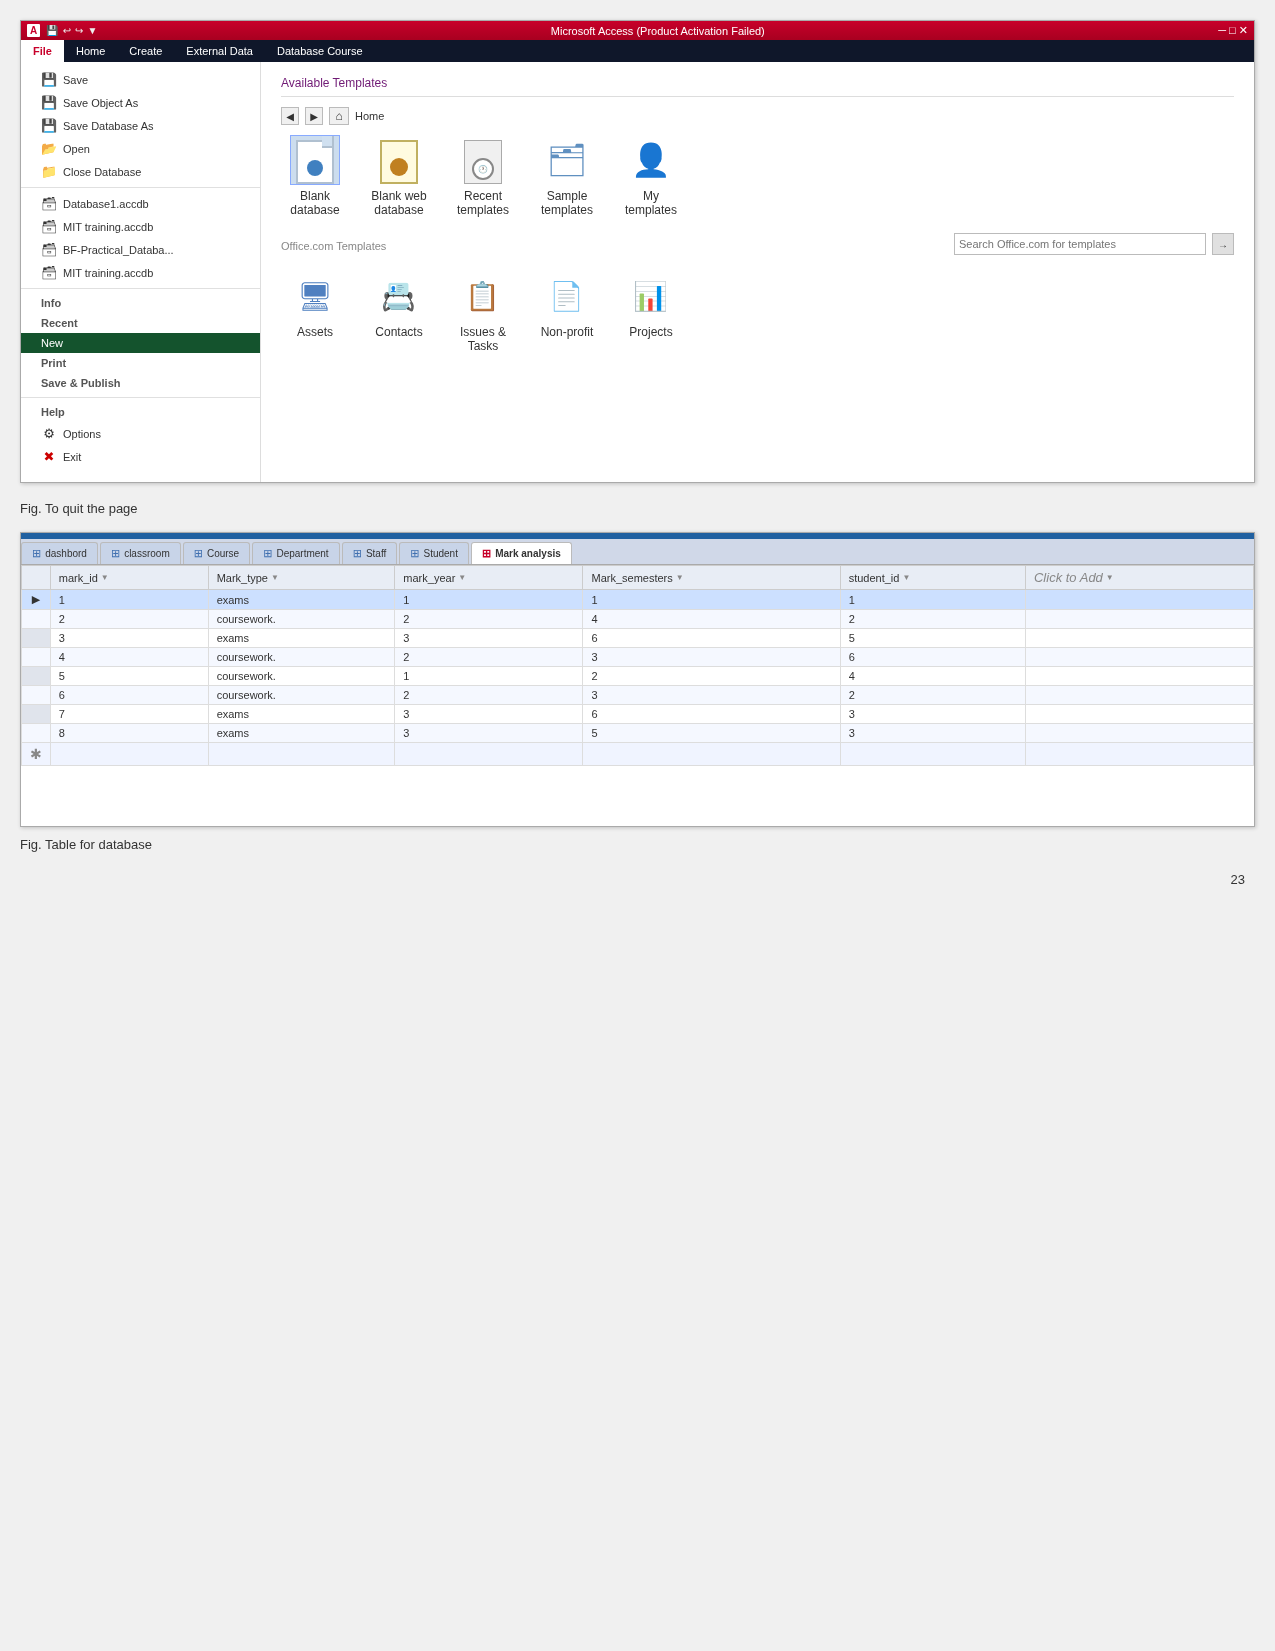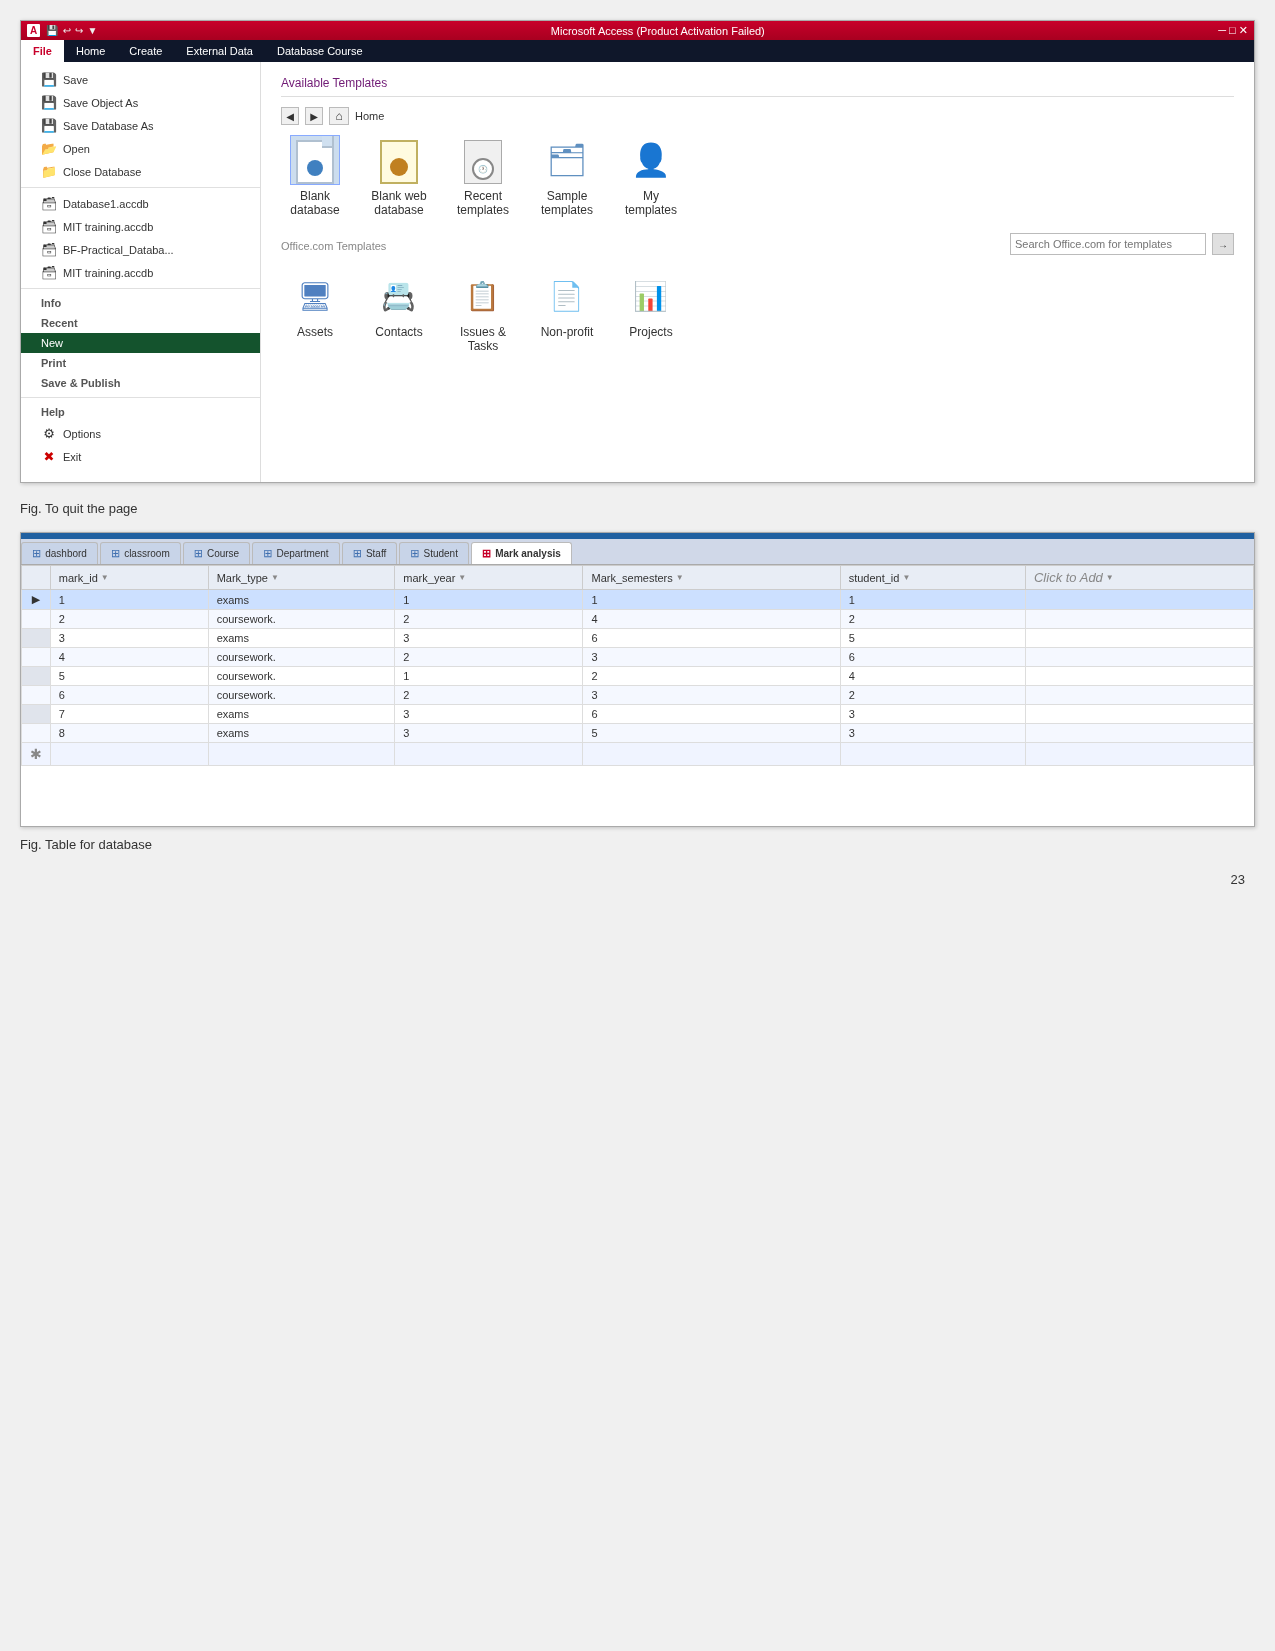--- a/index.html
+++ b/index.html
@@ -291,21 +291,21 @@
       margin-bottom: 8px;
       margin-top: 4px;
     }
     .search-bar-area {
       display: flex;
       align-items: center;
       gap: 6px;
       margin-bottom: 8px;
     }
     .search-input {
-      width: 196px;
+      width: 252px;
       height: 22px;
       border: 1px solid #bbb;
       padding: 0 4px;
       font-size: 11px;
       color: #888;
     }
     .search-go-btn {
       width: 22px;
       height: 22px;
       background: #e0e0e0;

